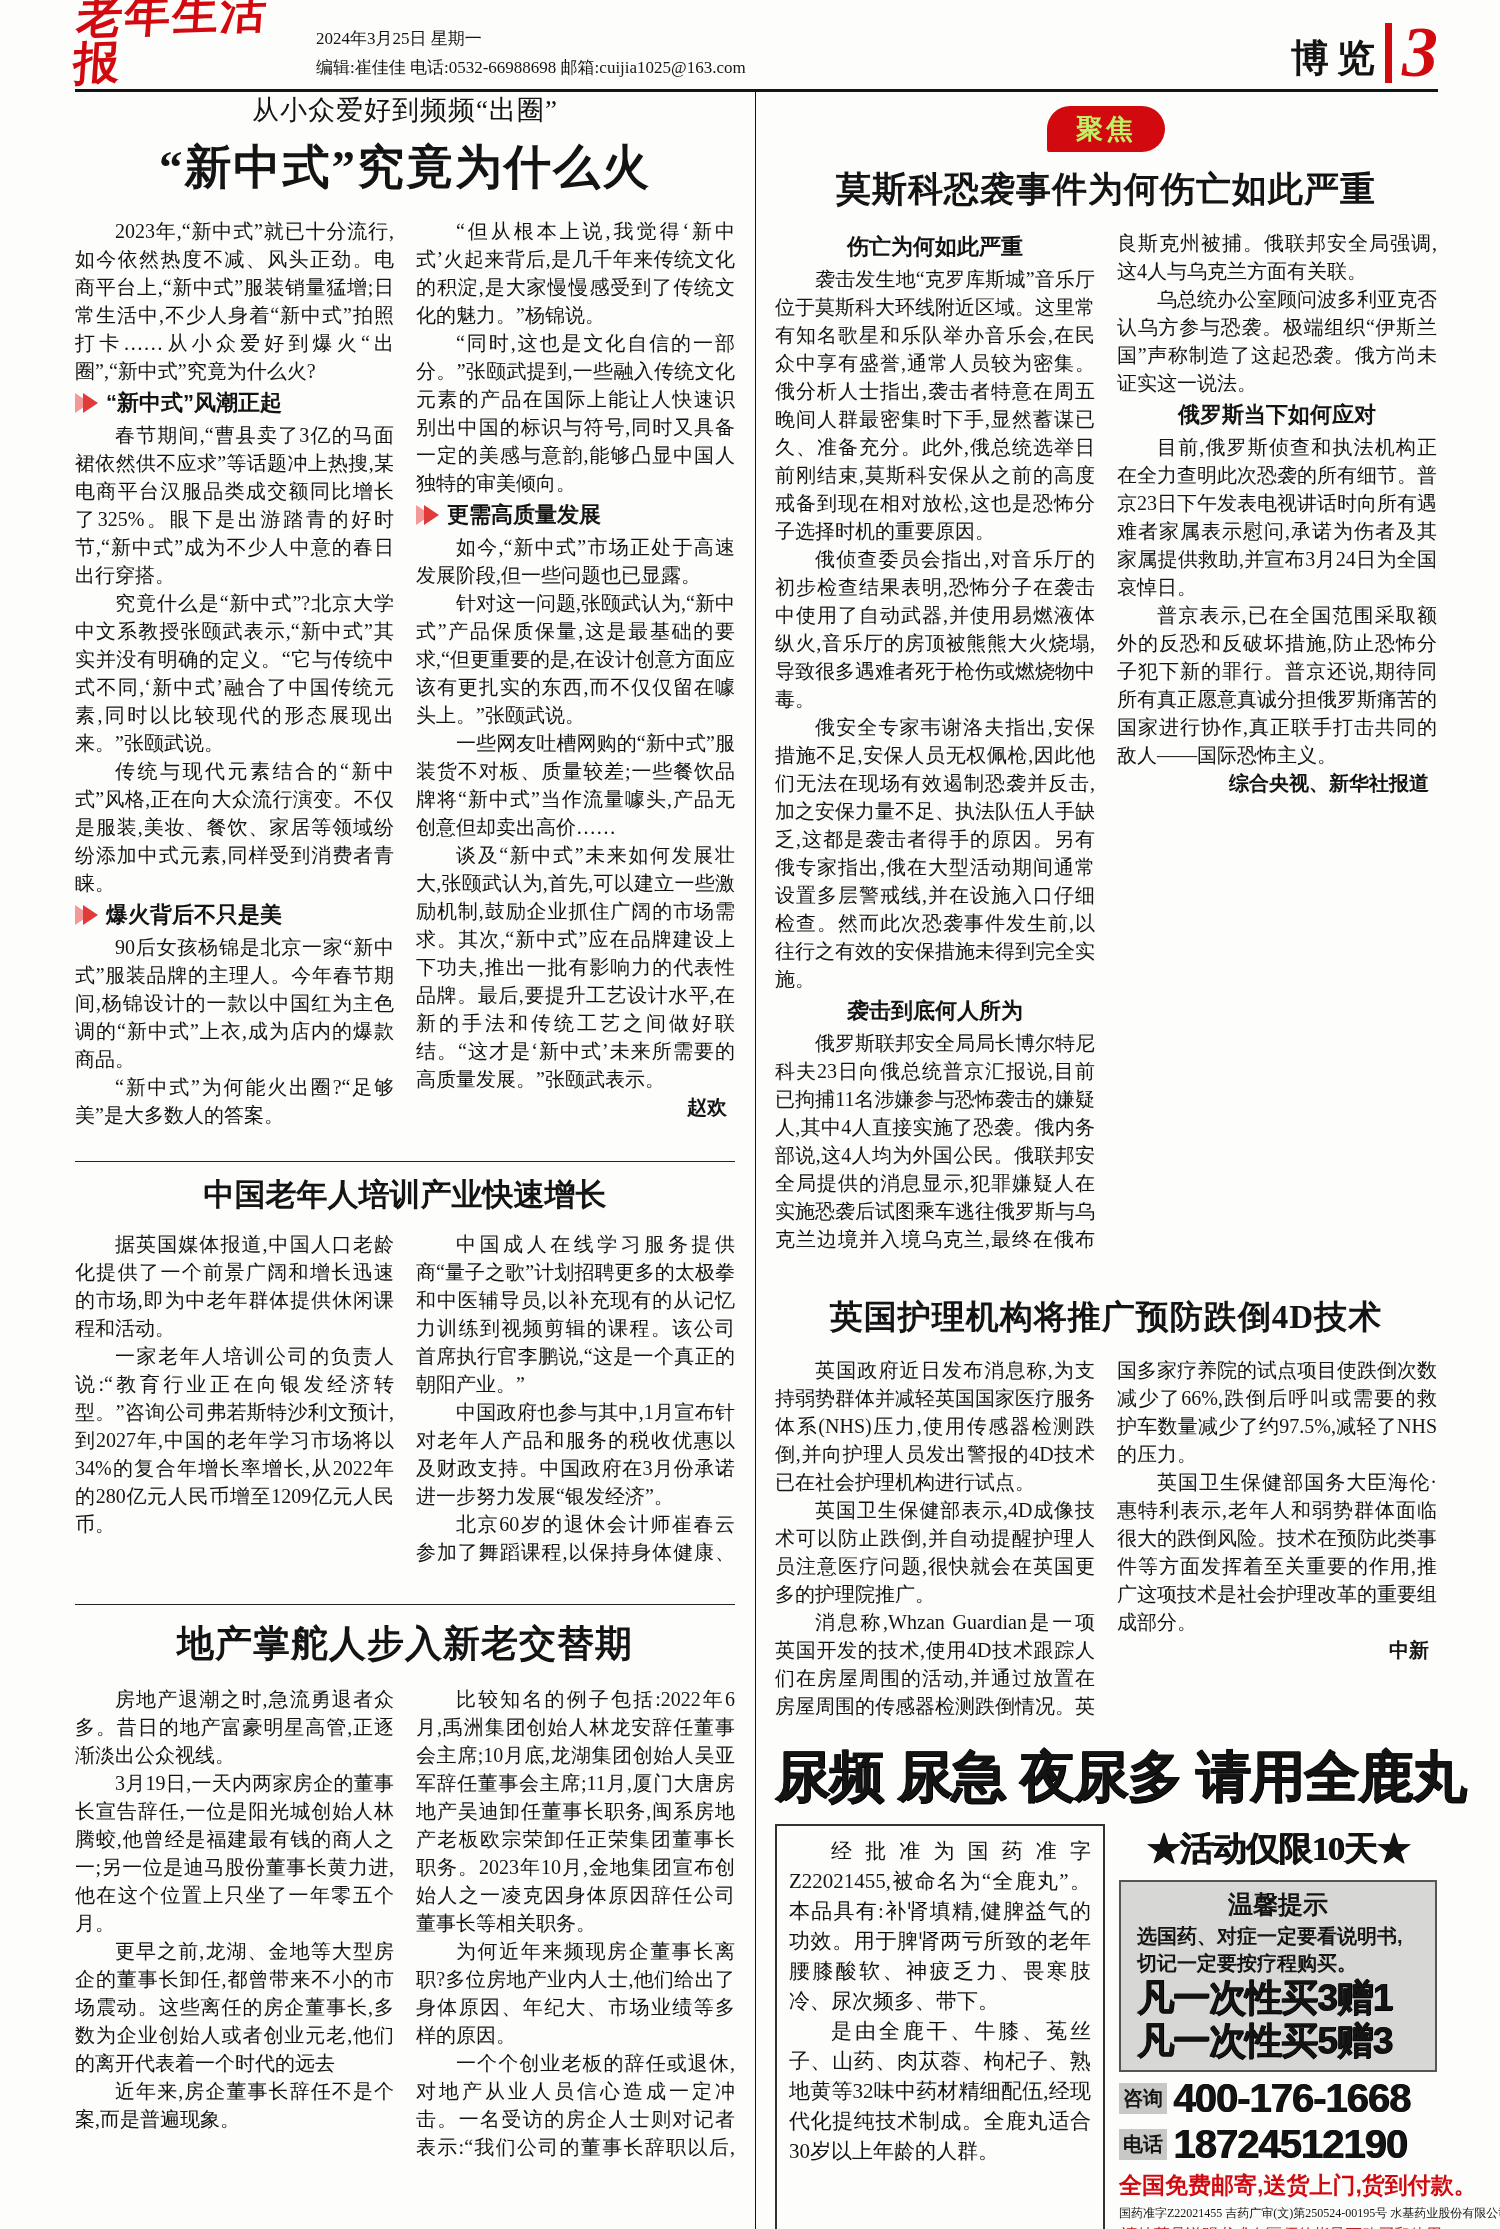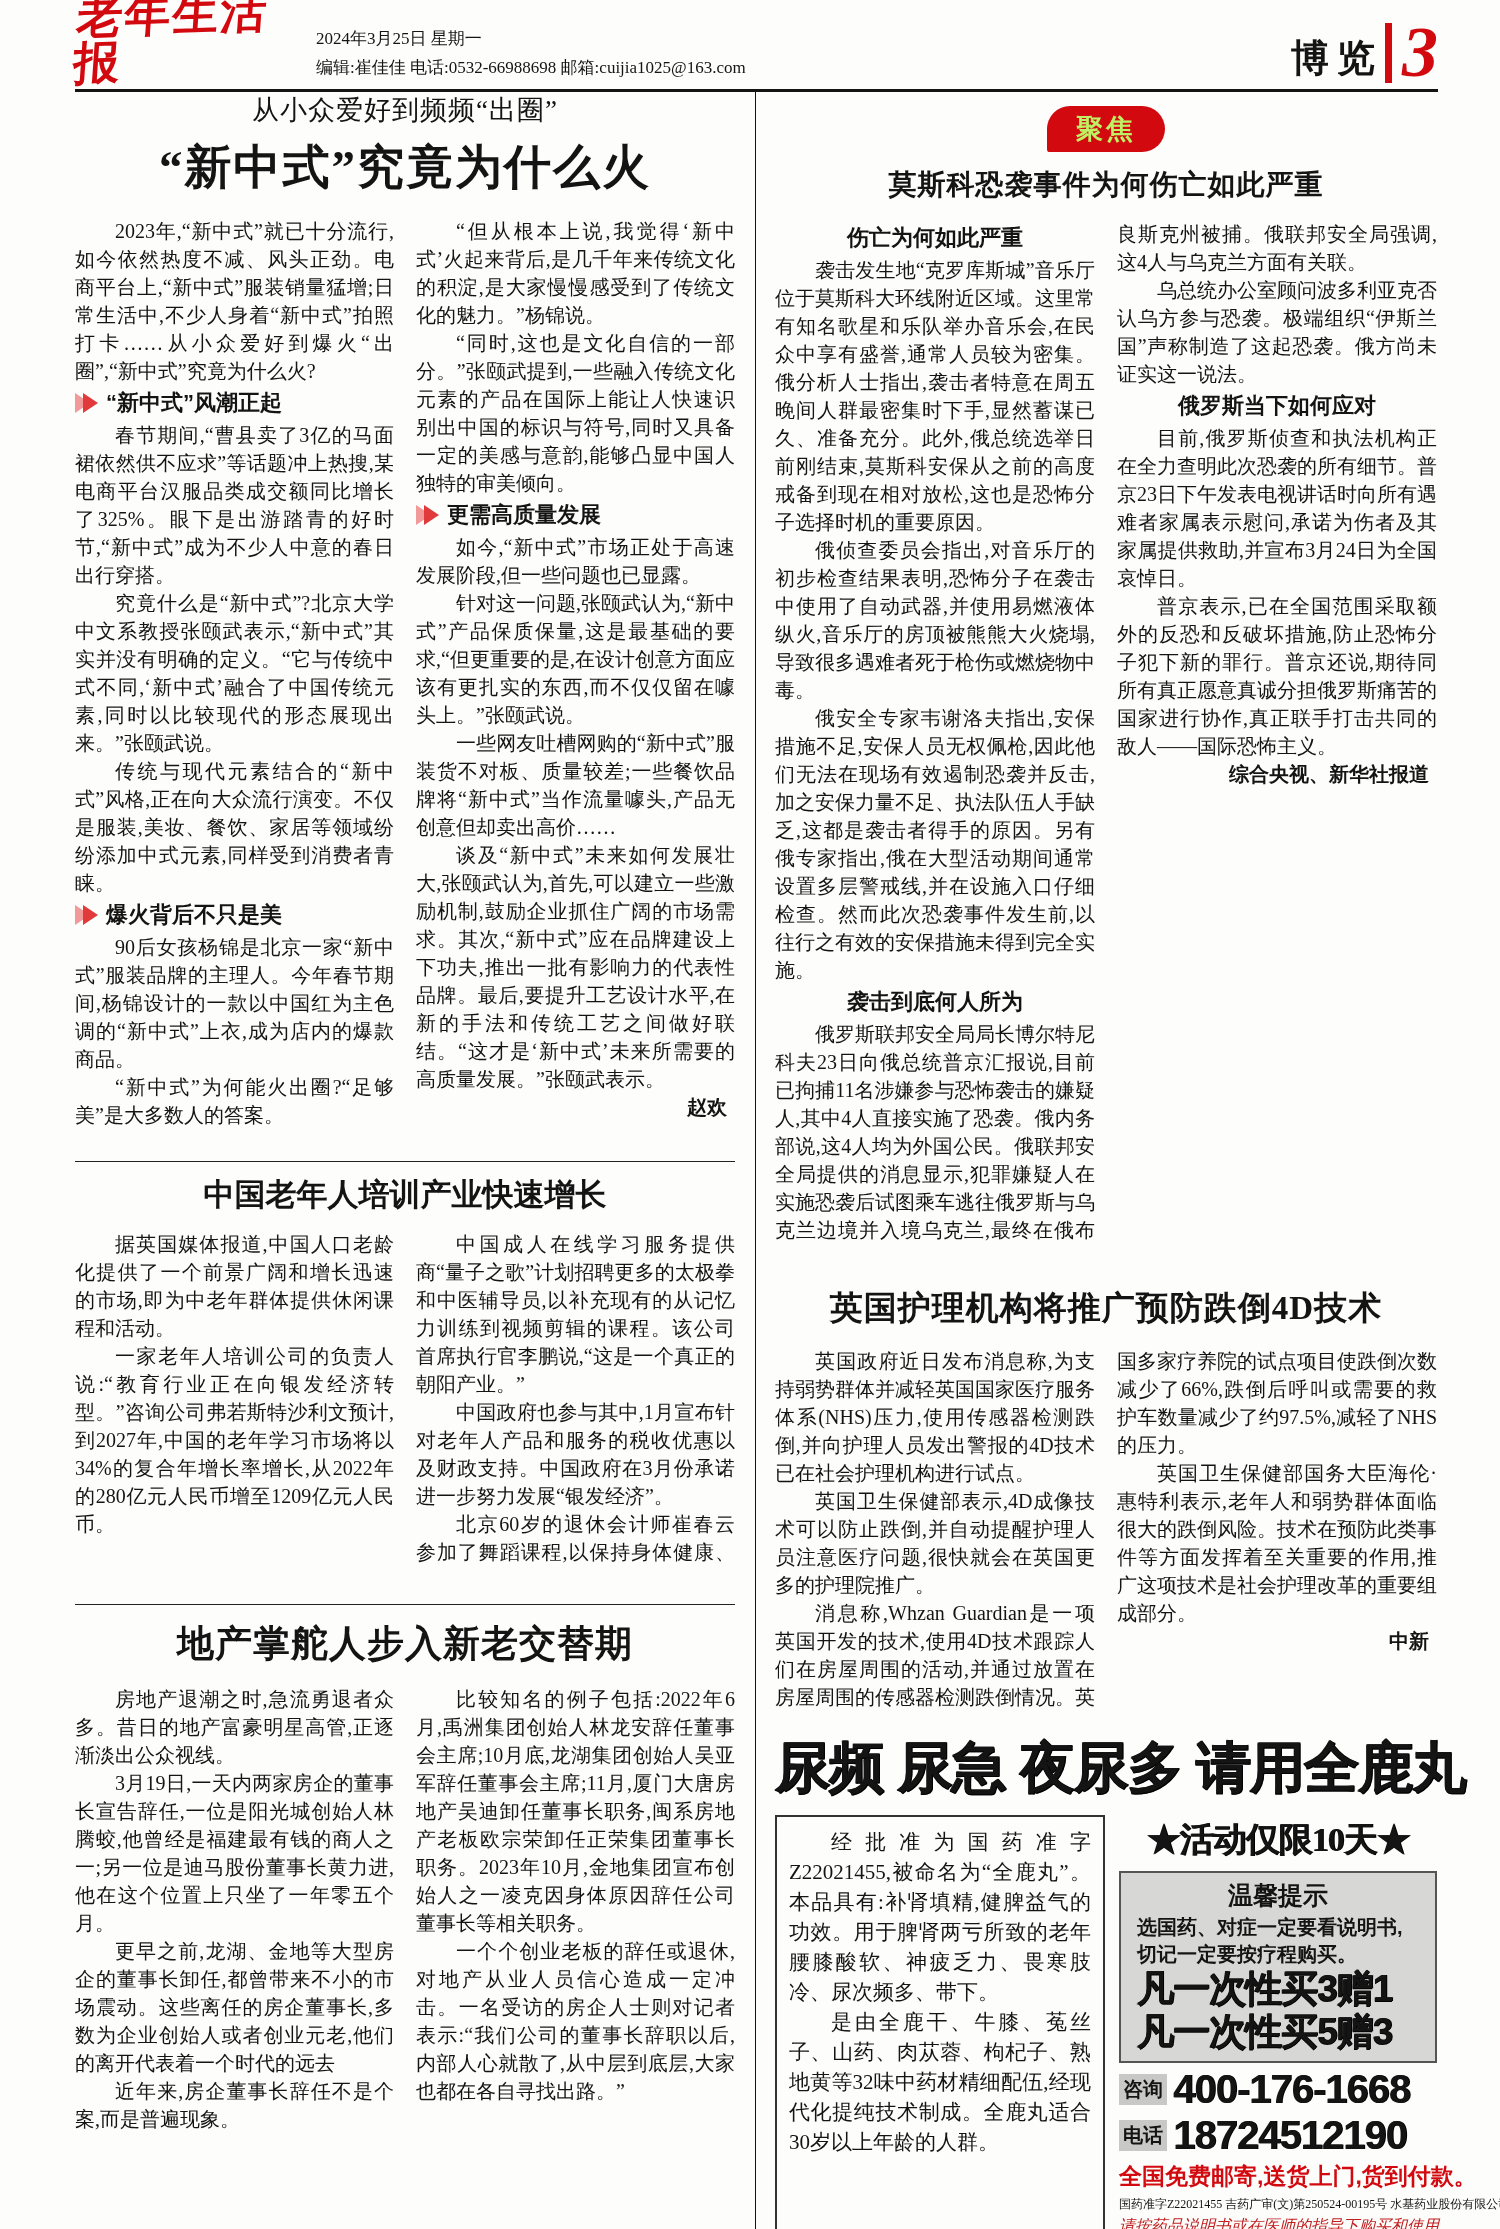--- a/index.html
+++ b/index.html
@@ -18,21 +18,21 @@
   #section-name { font-size:38px; font-weight:bold; letter-spacing:8px; font-family:"Liberation Sans","DejaVu Sans",sans-serif; line-height:1; padding-bottom:6px; }
   #red-bar { width:7px; height:60px; background:#d20a10; margin:0 10px 0 2px; }
   #page-no { font-size:72px; font-style:italic; color:#d20a10; line-height:0.85; font-weight:bold; }
   
   #cols { display:flex; }
   #half-left { width:660px; }
   #half-right { width:682px; border-left:1px solid #141414; padding-left:19px; margin-left:20px; }
   
   .kicker { text-align:center; font-size:27px; margin-top:0; letter-spacing:1px; }
   .big-title { text-align:center; font-size:47px; font-weight:bold; margin:8px 0 18px; letter-spacing:2px; }
-  .mid-title { text-align:center; font-size:28px; font-weight:600; margin:14px 0 16px; letter-spacing:1px; }
+  .mid-title { text-align:center; font-size:35px; font-weight:600; margin:14px 0 16px; letter-spacing:1px; }
   .sans-title { text-align:center; font-size:31px; font-weight:bold; font-family:"Liberation Sans","DejaVu Sans",sans-serif; margin:12px 0 14px; }
   .art-body { column-count:2; column-gap:22px; column-fill:auto; overflow:hidden;
               font-size:20px; line-height:28px; text-align:justify; }
   .art-body p.para { text-indent:2em; }
   .byline { text-align:right; font-weight:bold; font-family:"Liberation Sans","DejaVu Sans",sans-serif; padding-right:8px; }
   .sh { font-family:"Liberation Sans","DejaVu Sans",sans-serif; font-size:22px; font-weight:bold; margin:4px 0; display:flex; align-items:center; }
   .tri { width:0; height:0; border-top:10px solid transparent; border-bottom:10px solid transparent; display:inline-block; }
   .t1 { border-left:15px solid #f29a9a; margin-right:-7px; }
   .t2 { border-left:15px solid #e03a3a; margin-right:8px; }
   .shc { font-family:"Liberation Sans","DejaVu Sans",sans-serif; font-size:22px; font-weight:bold; text-align:center; margin:4px 0; }
@@ -137,20 +137,21 @@
       <div class="rule"></div>
 
       <div>
         <div class="mid-title" style="font-size:37px">地产掌舵人步入新老交替期</div>
         <div class="art-body" style="height:478px">
           <p class="para">房地产退潮之时,急流勇退者众多。昔日的地产富豪明星高管,正逐渐淡出公众视线。</p>
           <p class="para">3月19日,一天内两家房企的董事长宣告辞任,一位是阳光城创始人林腾蛟,他曾经是福建最有钱的商人之一;另一位是迪马股份董事长黄力进,他在这个位置上只坐了一年零五个月。</p>
           <p class="para">更早之前,龙湖、金地等大型房企的董事长卸任,都曾带来不小的市场震动。这些离任的房企董事长,多数为企业创始人或者创业元老,他们的离开代表着一个时代的远去</p>
           <p class="para">近年来,房企董事长辞任不是个案,而是普遍现象。</p>
           <p class="para">比较知名的例子包括:2022年6月,禹洲集团创始人林龙安辞任董事会主席;10月底,龙湖集团创始人吴亚军辞任董事会主席;11月,厦门大唐房地产吴迪卸任董事长职务,闽系房地产老板欧宗荣卸任正荣集团董事长职务。2023年10月,金地集团宣布创始人之一凌克因身体原因辞任公司董事长等相关职务。</p>
+          <p class="para">为何近年来频现房企董事长离职?多位房地产业内人士,他们给出了身体原因、年纪大、市场业绩等多样的原因。</p>
           <p class="para">一个个创业老板的辞任或退休,对地产从业人员信心造成一定冲击。一名受访的房企人士则对记者表示:“我们公司的董事长辞职以后,内部人心就散了,从中层到底层,大家也都在各自寻找出路。”</p>
 
         </div>
       </div>
     </div>
 
     <div id="half-right">
 
       <div>
         <div id="focus-badge">聚焦</div>

